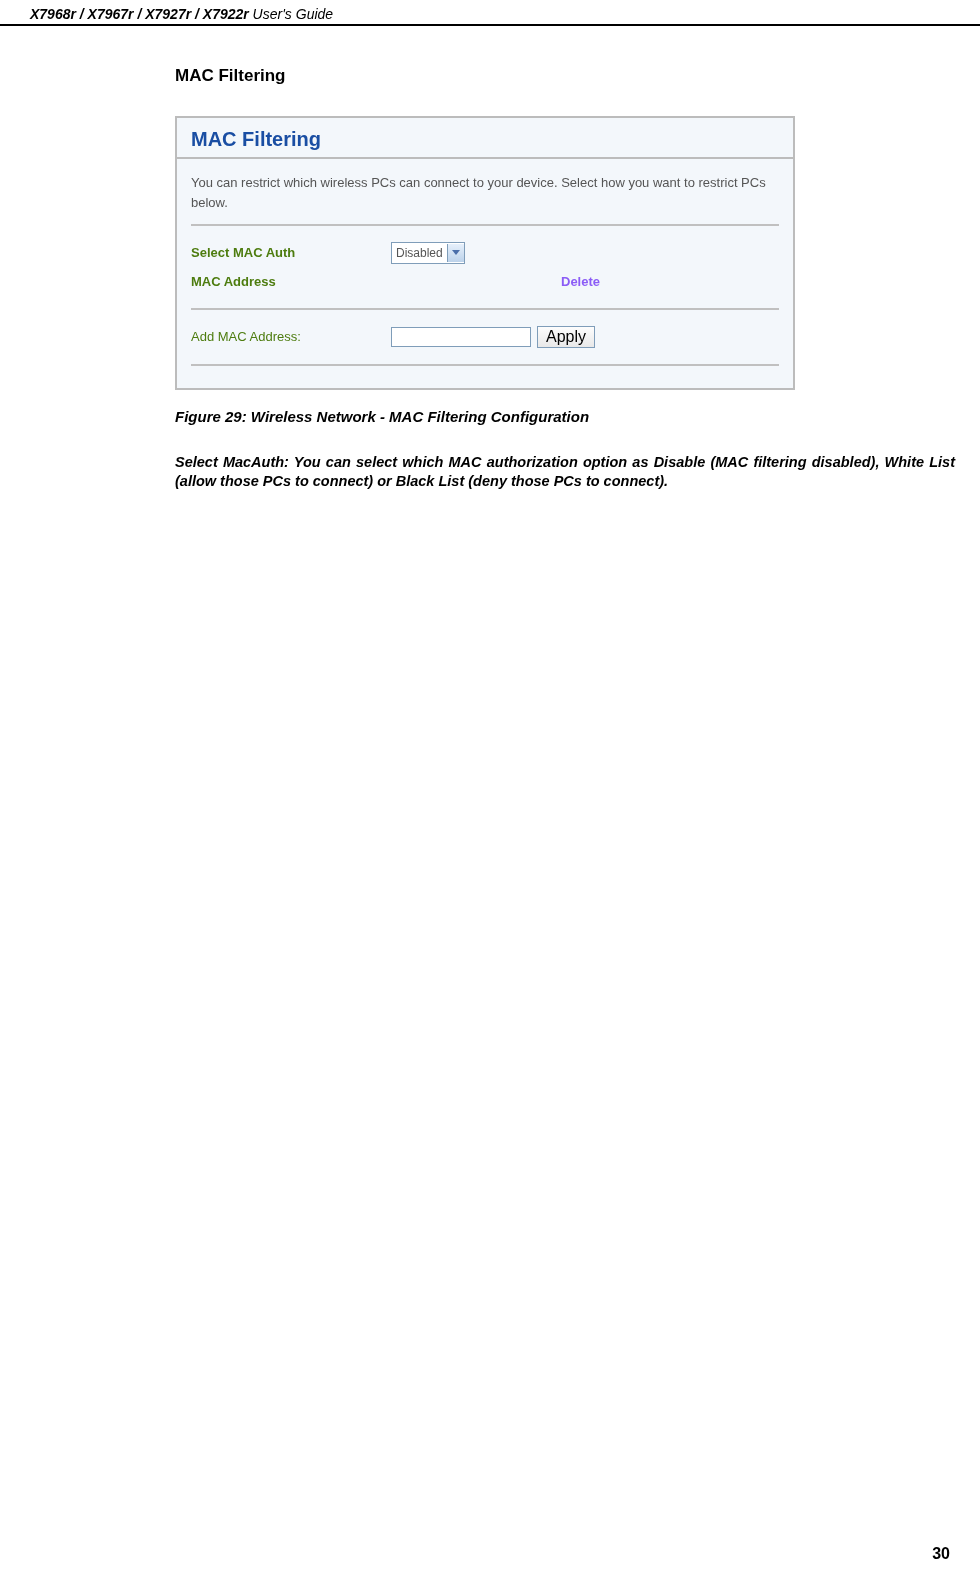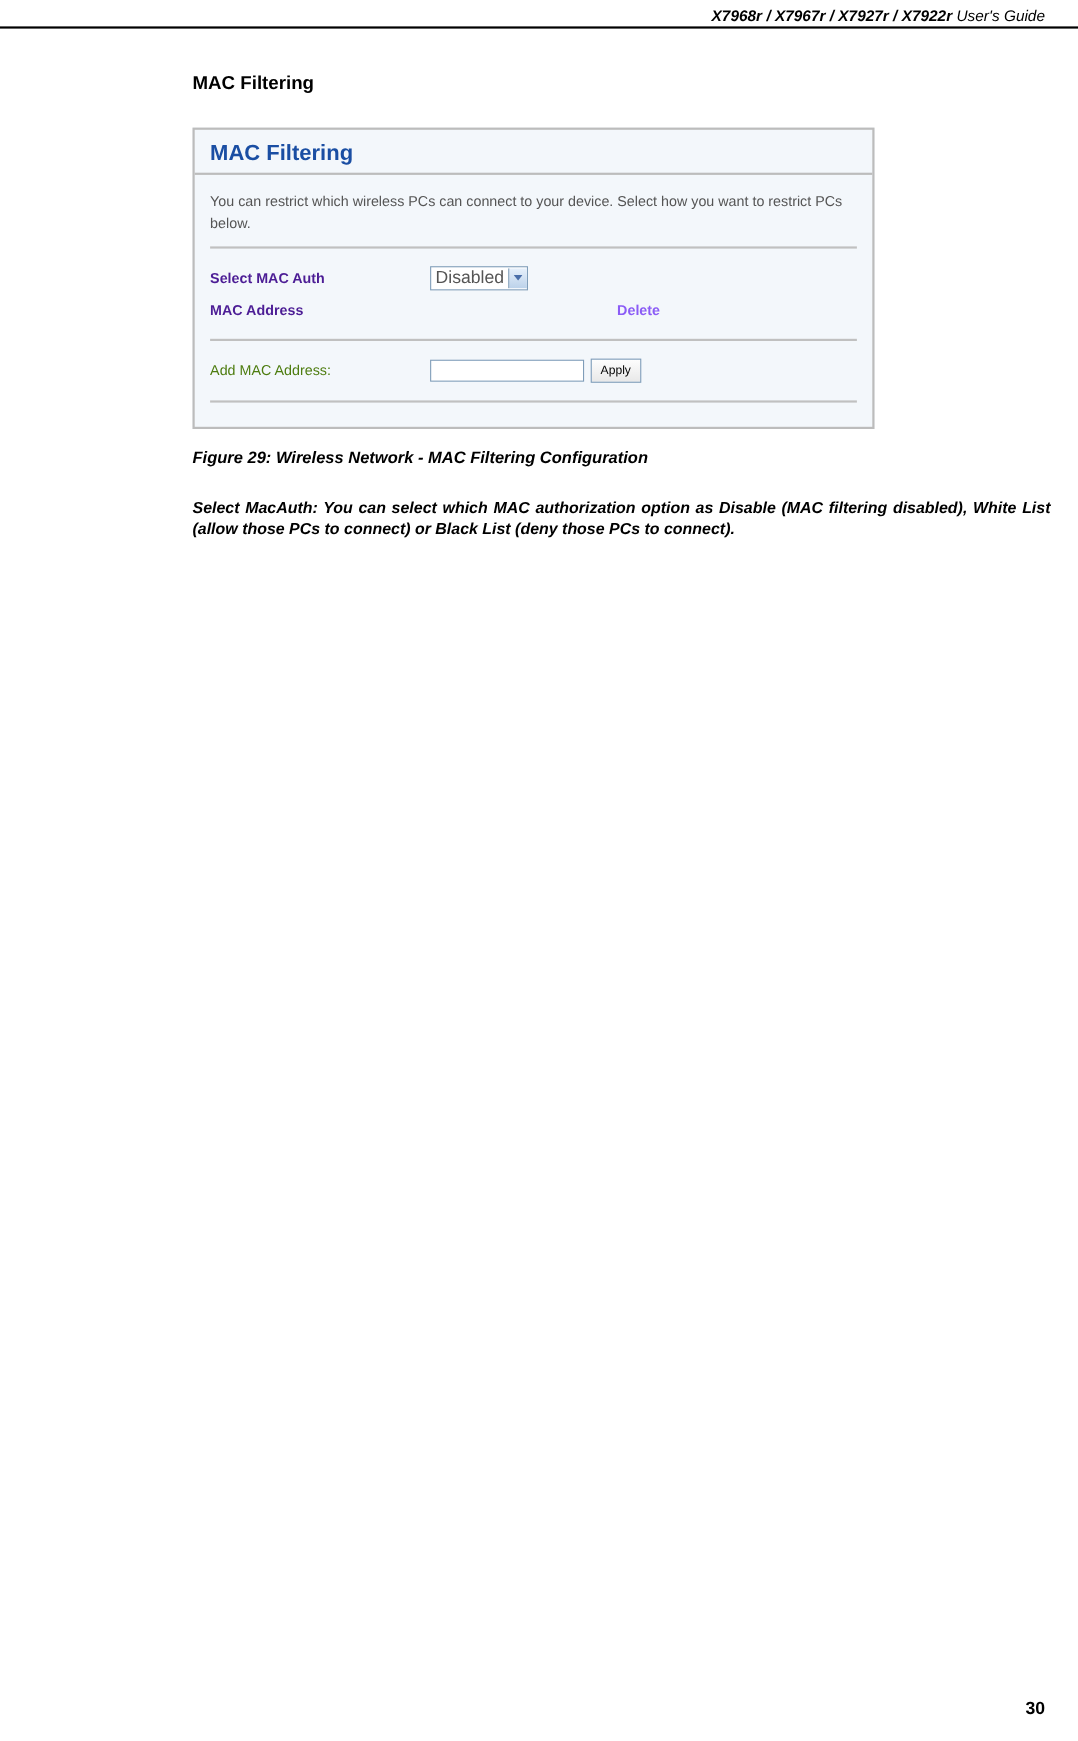--- a/index.html
+++ b/index.html
@@ -14,21 +14,20 @@
     min-height: 1583px;
     position: relative;
     box-sizing: border-box;
   }
   .header-bar {
     border-bottom: 2px solid #000;
     padding: 6px 30px 2px 30px;
     font-size: 14px;
     font-style: italic;
     font-weight: bold;
-    text-align: right;
   }
   .header-bar .normal {
     font-style: italic;
     font-weight: normal;
   }
   .content {
     padding: 40px 30px 0 175px;
     width: 780px;
     box-sizing: content-box;
   }
@@ -61,36 +60,36 @@
     border: none;
     border-bottom: 2px solid #c0c0c0;
     margin: 12px 0;
   }
   .row {
     display: flex;
     align-items: center;
     padding: 4px 0;
   }
   .label-bold {
-    color: #4c1d95;
+    color: #4d7c0f;
     font-weight: bold;
     font-size: 13px;
     width: 200px;
   }
   .label-gray {
     color: #4d7c0f;
     font-size: 13px;
     width: 200px;
   }
   .select-box {
     display: inline-flex;
     align-items: center;
     border: 1px solid #7f9db9;
     background: #fff;
-    font-size: 16px;
+    font-size: 12px;
     height: 20px;
     padding: 0 0 0 4px;
   }
   .select-arrow {
     width: 16px;
     height: 18px;
     background: linear-gradient(#e6f0fb, #bcd2ea);
     border-left: 1px solid #7f9db9;
     margin-left: 4px;
     display: flex;
@@ -103,21 +102,21 @@
     background: #fff;
     height: 20px;
     width: 140px;
     font-size: 12px;
     padding: 0 4px;
     box-sizing: border-box;
   }
   .btn {
     border: 1px solid #7f9db9;
     background: linear-gradient(#fdfdfd, #e8e8e8);
-    font-size: 11px;
+    font-size: 16px;
     height: 22px;
     padding: 0 8px;
     margin-left: 6px;
     cursor: pointer;
     font-family: inherit;
   }
   .col-delete {
     font-weight: bold;
     color: #8b5cf6;
     font-size: 13px;

